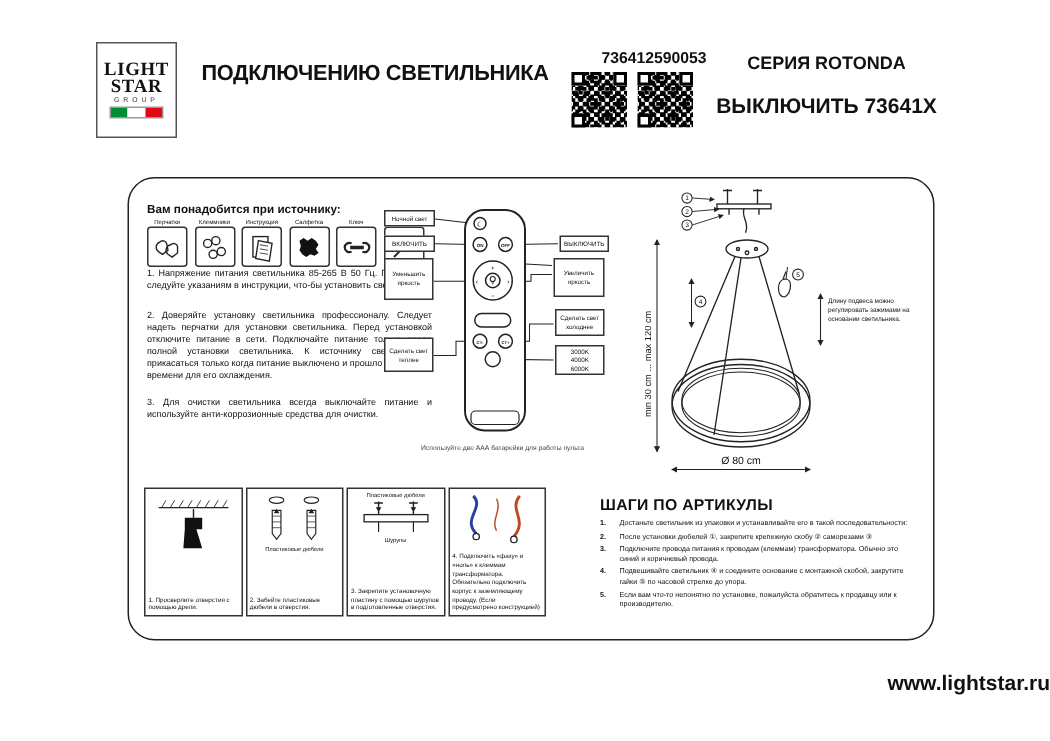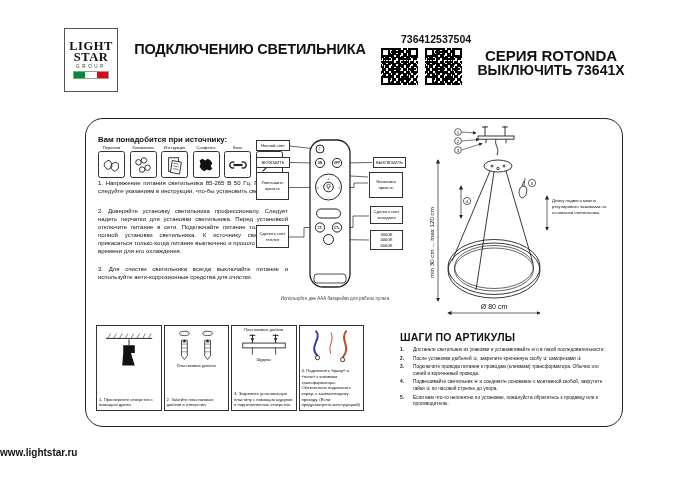--- a/index.html
+++ b/index.html
@@ -16,21 +16,21 @@
   .logo-flag div{flex:1;height:100%;}
   .main-title{left:130px;top:41px;width:240px;text-align:center;font-weight:bold;font-size:14.5px;line-height:1.22;letter-spacing:-.2px;}
   .qr-nums{left:381px;top:33px;width:84px;display:flex;font-weight:bold;font-size:10.5px;margin-left:20px;}
   .qr{width:37px;height:37px;top:48px;position:absolute;
       background:
         repeating-conic-gradient(#000 0% 25%, transparent 0% 50%) 1px 2px/7px 7px,
         repeating-conic-gradient(#000 0% 25%, #fff 0% 50%) 0 0/5px 5px;
       outline:1px solid #fff;}
   .qr .f{position:absolute;width:9px;height:9px;border:2px solid #000;background:#fff;box-sizing:border-box;}
   .qr .f.tl{left:0;top:0}.qr .f.tr{right:0;top:0}.qr .f.bl{left:0;bottom:0}
-  .series{left:472px;top:47px;width:158px;text-align:center;font-weight:bold;font-size:15px;}
+  .series{left:472px;top:35px;width:158px;text-align:center;font-weight:bold;font-size:12px;}
   .articles{left:472px;top:62px;width:158px;text-align:center;font-weight:bold;font-size:14px;}
 
   
   .main-panel{left:85px;top:118px;width:536px;height:307px;border:1.4px solid #222;border-radius:18px;}
 
   
   .tools-heading{left:98px;top:135px;font-size:7.8px;font-weight:bold;}
   .tools-row{left:98px;top:146px;display:flex;gap:4.5px;}
   .tool{width:27px;display:flex;flex-direction:column;align-items:center;}
   .tool-label{font-size:4px;line-height:1;margin-bottom:1px;white-space:nowrap;}
@@ -61,21 +61,21 @@
   .ipanel .cap{font-size:4.2px;line-height:1.35;margin-top:auto;align-self:stretch;}
   .ipanel .ilabel{font-size:3.9px;line-height:1;text-align:center;}
 
   
   .steps-heading{left:400px;top:331px;font-size:10.5px;font-weight:bold;letter-spacing:.2px;}
   .steps{left:400px;top:347px;width:208px;display:flex;flex-direction:column;gap:2.4px;}
   .step{display:flex;font-size:4.8px;line-height:1.32;}
   .step .n{width:13px;flex:none;font-weight:bold;}
   .step .t{flex:1;}
 
-  .footer{left:0;top:447px;width:700px;text-align:left;font-weight:bold;font-size:10px;}
+  .footer{left:0;top:447px;width:700px;text-align:right;font-weight:bold;font-size:14px;}
 
   svg text{font-family:"Liberation Sans",sans-serif;fill:#111;}
 </style>
 </head>
 <body>
 
 <div class="page">
 
   <div class="abs logo">
     <div class="logo-word">LIGHT</div>
@@ -87,21 +87,21 @@
         <div style="background:#e30613"></div>
     </div>
   </div>
 
   <div class="abs main-title">
     <div>ПОДКЛЮЧЕНИЮ СВЕТИЛЬНИКА</div>
   </div>
 
   <div class="abs qr-nums">
     <span>736412</span>
-    <span>537504</span>
+    <span>590053</span>
   </div>
   <div class="qr" style="left:381px;">
     <div class="f tl"></div>
       <div class="f tr"></div>
       <div class="f bl"></div>
   </div>
   <div class="qr" style="left:425px;">
     <div class="f tl"></div>
       <div class="f tr"></div>
       <div class="f bl"></div>

